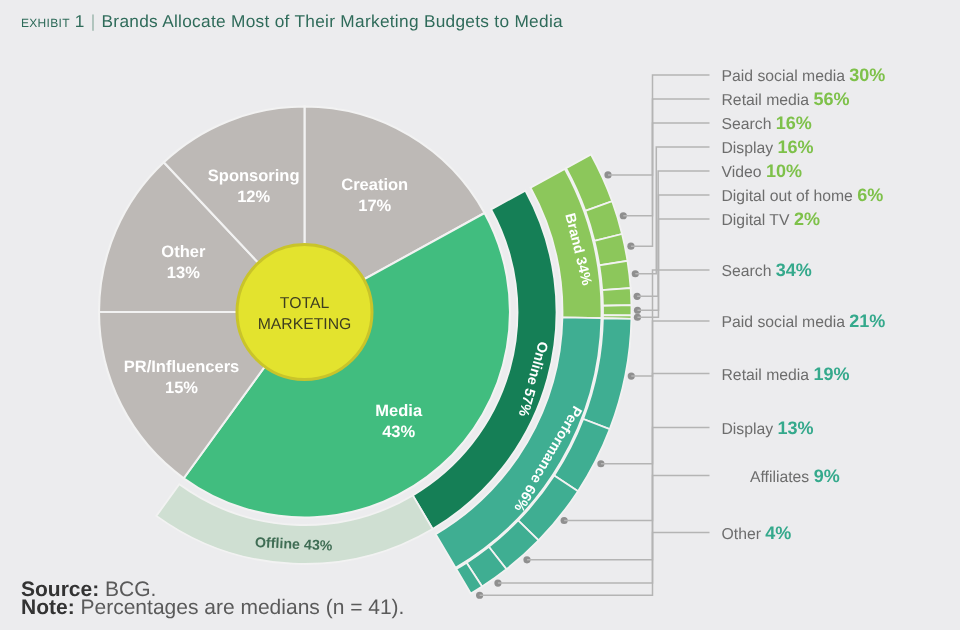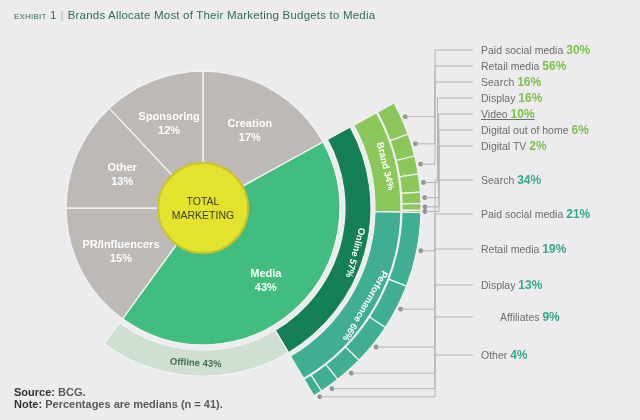--- a/index.html
+++ b/index.html
@@ -44,21 +44,21 @@
     color:#6d6d6d;
     line-height:12px;
   }
   .legend-row .val{font-weight:bold;font-size:12px;}
   .lg-brand .val{color:#7ec14a;}
   .lg-perf  .val{color:#35a98c;}
 
   
   .footer{
     position:absolute;left:14px;bottom:10px;
-    font-size:11px;line-height:11.5px;color:#5a5a5a;font-weight:bold;
+    font-size:14px;line-height:11.5px;color:#5a5a5a;
   }
   .footer b{color:#333;}
   .footer-line{white-space:nowrap;}
 </style>
 </head>
 <body>
 
 <div id="root">
 
   <div class="title-bar">
@@ -133,21 +133,21 @@
       <polyline points="331.96033877170373,366.702050414176 435,366.702050414176 435,295 473,295" fill="none" stroke="#b4b4b4" stroke-width="1"></polyline>
       <circle cx="319.7493538103244" cy="374.82157817599045" r="2.4" fill="#8f8f8f"></circle>
       <polyline points="319.7493538103244,374.82157817599045 435,374.82157817599045 435,333 473,333" fill="none" stroke="#b4b4b4" stroke-width="1"></polyline>
     </svg>
 
   <div class="legend" id="legend-brand" style="left: 0px; top: 0px; width: 640px; height: 392px;">
       <div class="legend-row lg-brand" style="left: 481px; top: 44px;"><span>Paid social media </span><span class="val">30%</span></div>
       <div class="legend-row lg-brand" style="left: 481px; top: 60px;"><span>Retail media </span><span class="val">56%</span></div>
       <div class="legend-row lg-brand" style="left: 481px; top: 76px;"><span>Search </span><span class="val">16%</span></div>
       <div class="legend-row lg-brand" style="left: 481px; top: 92px;"><span>Display </span><span class="val">16%</span></div>
-      <div class="legend-row lg-brand" style="left: 481px; top: 108px; text-decoration: underline;"><span>Video </span><span class="val">10%</span></div>
+      <div class="legend-row lg-brand" style="left: 481px; top: 108px;"><span>Video </span><span class="val">10%</span></div>
       <div class="legend-row lg-brand" style="left: 481px; top: 124px;"><span>Digital out of home </span><span class="val">6%</span></div>
       <div class="legend-row lg-brand" style="left: 481px; top: 140px;"><span>Digital TV </span><span class="val">2%</span></div>
     </div>
   <div class="legend" id="legend-perf" style="left: 0px; top: 0px; width: 528px; height: 420px;">
       <div class="legend-row lg-perf" style="left: 481px; top: 174px;"><span>Search </span><span class="val">34%</span></div>
       <div class="legend-row lg-perf" style="left: 481px; top: 208px;"><span>Paid social media </span><span class="val">21%</span></div>
       <div class="legend-row lg-perf" style="left: 481px; top: 243px;"><span>Retail media </span><span class="val">19%</span></div>
       <div class="legend-row lg-perf" style="left: 481px; top: 279px;"><span>Display </span><span class="val">13%</span></div>
       <div class="legend-row lg-perf" style="left: 481px; top: 311px; margin-left: 19px;"><span>Affiliates </span><span class="val">9%</span></div>
       <div class="legend-row lg-perf" style="left: 481px; top: 349px;"><span>Other </span><span class="val">4%</span></div>

